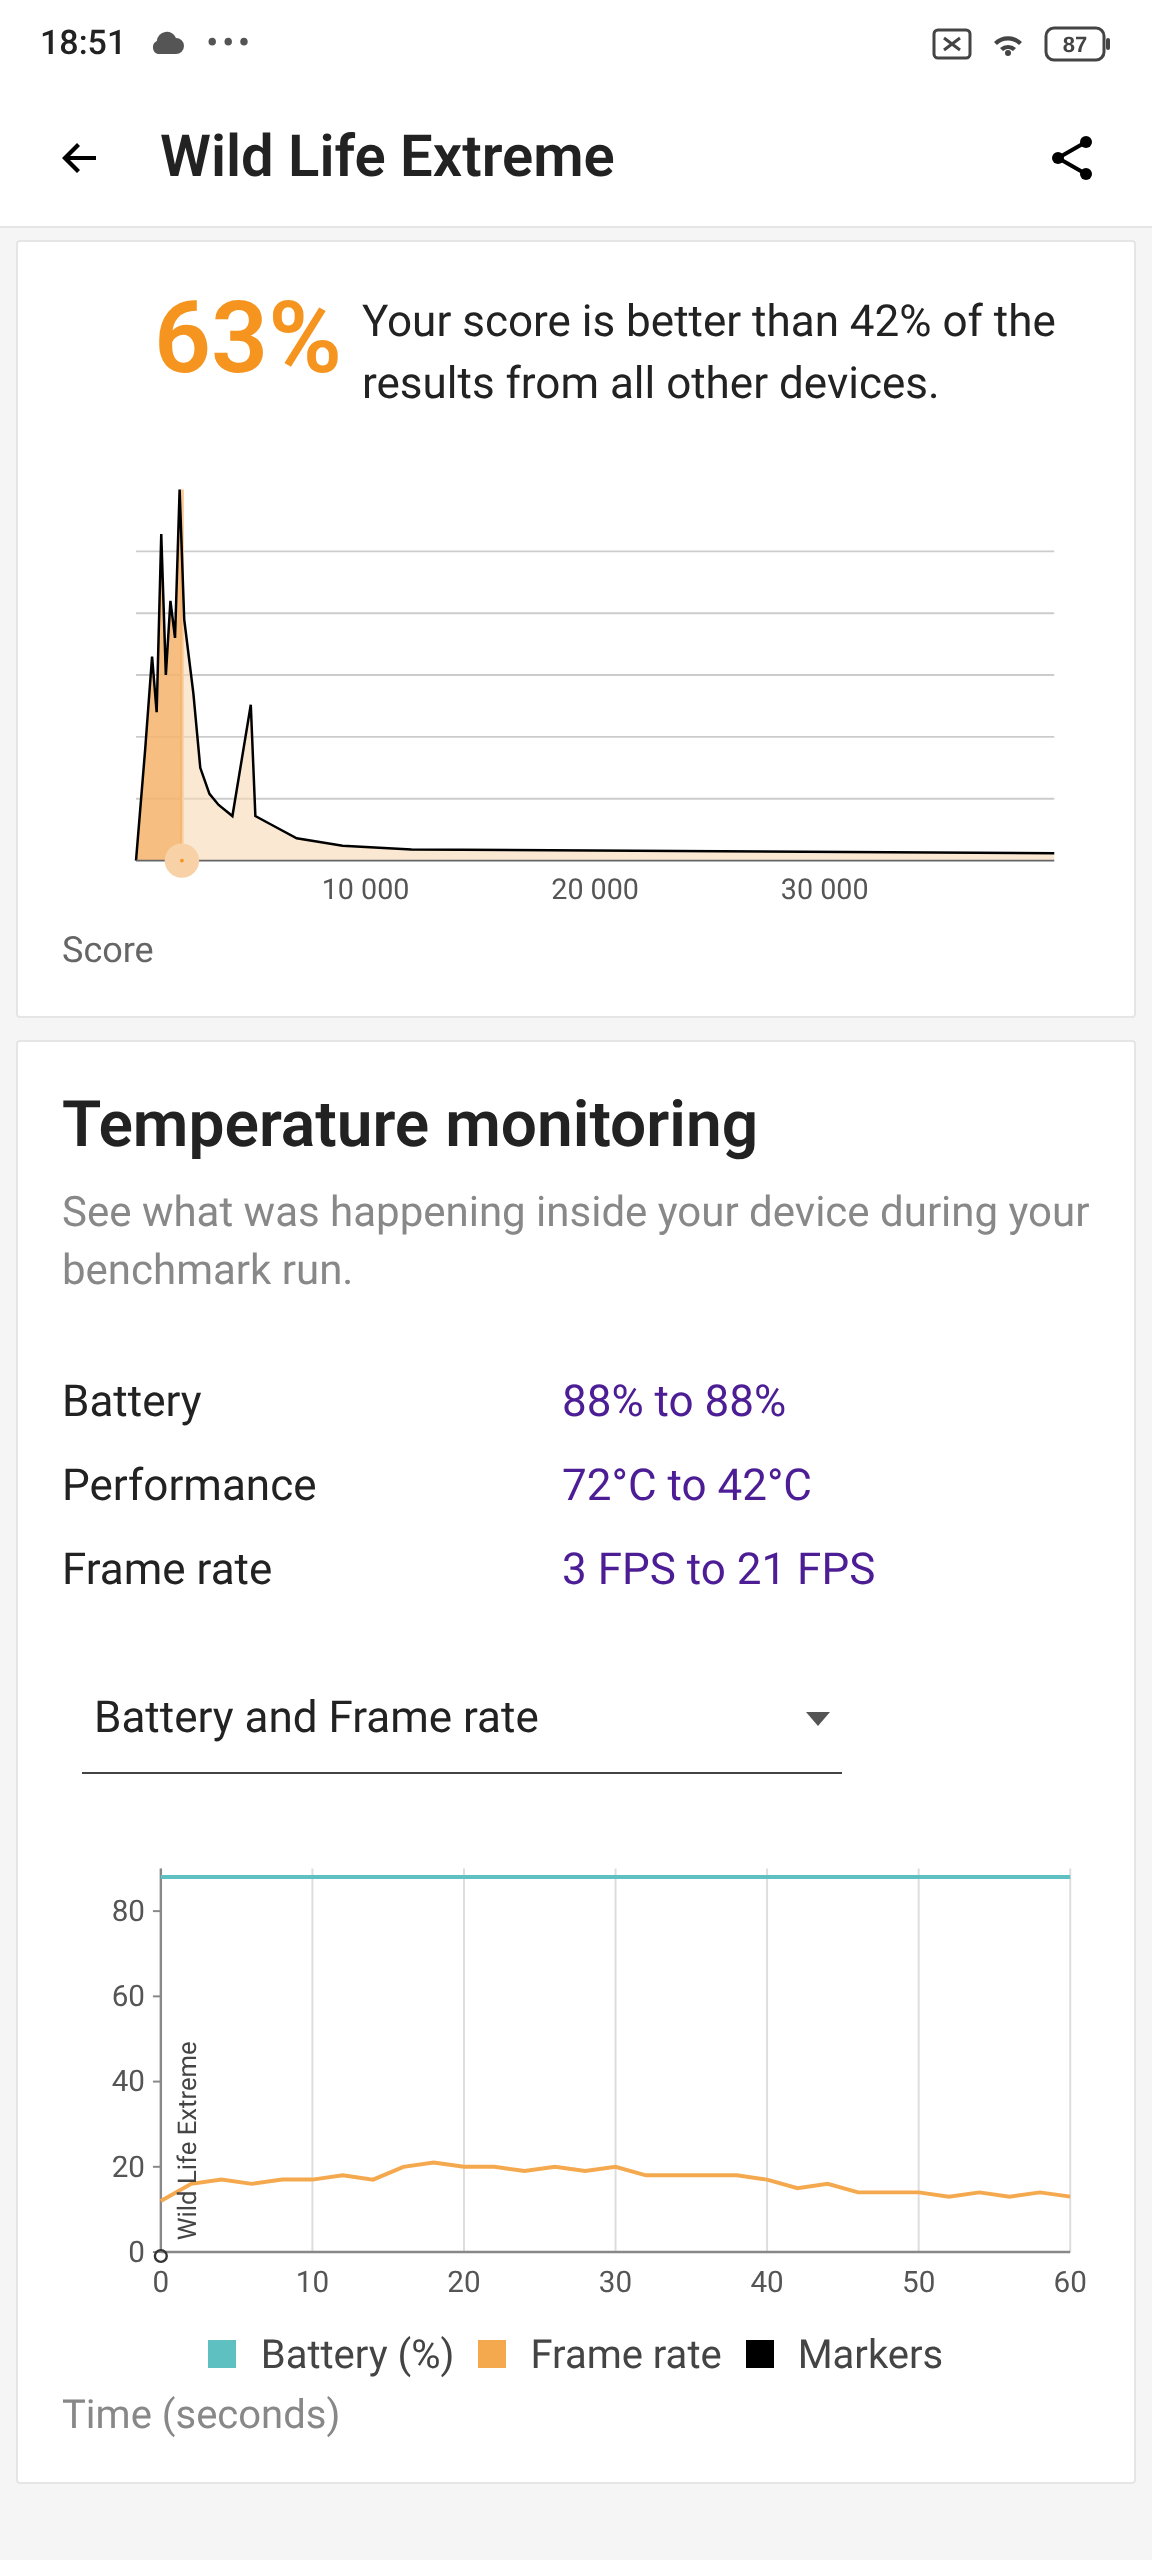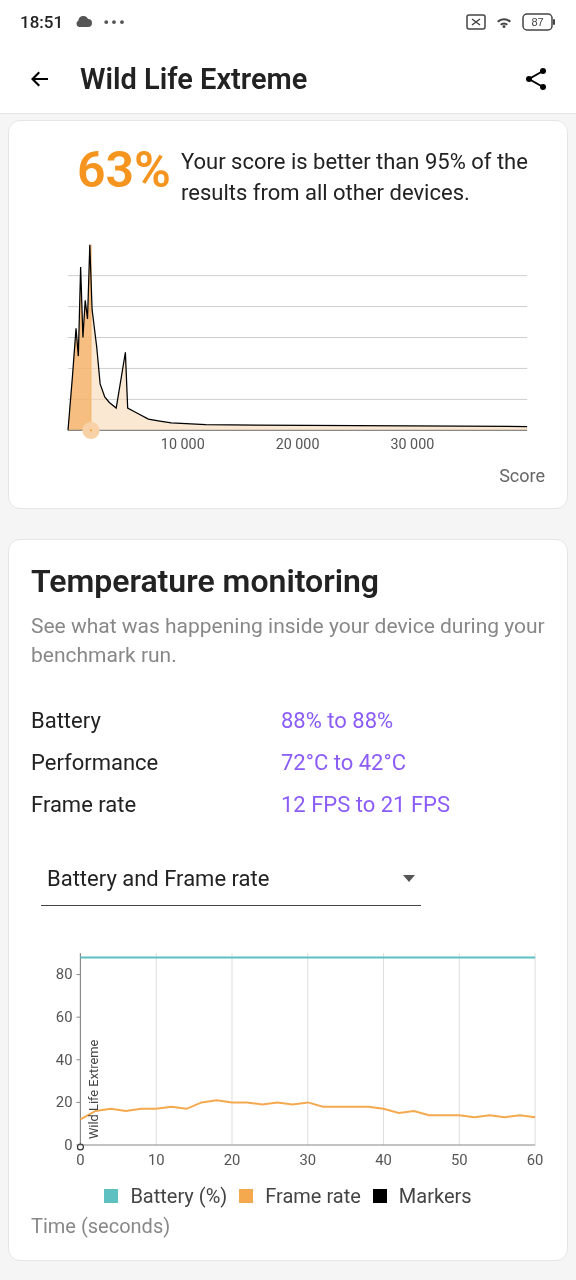--- a/index.html
+++ b/index.html
@@ -51,23 +51,23 @@
   height: 48px;
   display: flex;
   align-items: center;
   justify-content: center;
   cursor: pointer;
 }
 .content { padding: 6px 8px; }
 .card {
   background: #fff;
   border: 1px solid #e5e5e5;
-  border-radius: 12px;
+  border-radius: 2px;
   padding: 22px;
-  margin-bottom: 30px;
+  margin-bottom: 11px;
 }
 .score-row {
   display: flex;
   align-items: flex-start;
   gap: 10px;
   margin-bottom: 30px;
 }
 .score-percent {
   font-size: 50px;
   font-weight: 600;
@@ -83,21 +83,21 @@
   padding-top: 4px;
 }
 .dist-chart-wrap {
   position: relative;
 }
 .dist-chart {
   width: 100%;
   height: 220px;
 }
 .dist-xlabel {
-  text-align: right;
+  text-align: left;
   color: #666;
   font-size: 18px;
   margin-top: 2px;
 }
 .perf-title {
   font-size: 32px;
   font-weight: 600;
   margin-bottom: 12px;
 }
 .perf-desc {
@@ -111,21 +111,21 @@
   display: flex;
   font-size: 22px;
   line-height: 1.9;
   align-items: center;
 }
 .perf-label {
   width: 250px;
   color: #222;
 }
 .perf-val {
-  color: #8b5cf6;
+  color: #4c1d95;
 }
 .dropdown {
   display: flex;
   align-items: center;
   justify-content: space-between;
   width: 380px;
   padding: 10px 6px 14px;
   border-bottom: 1.5px solid #444;
   font-size: 22px;
   cursor: pointer;
@@ -191,21 +191,21 @@
       <svg width="20" height="16" viewBox="0 0 20 16">
           <rect x="1" y="1" width="18" height="14" rx="2" fill="none" stroke="#444" stroke-width="1.5"></rect>
           <path d="M6 5l8 6M14 5l-8 6" stroke="#444" stroke-width="1.5"></path>
         </svg>
     </span>
     <span class="status-icon">
       <svg width="20" height="16" viewBox="0 0 20 16">
           <path d="M10 14a1.5 1.5 0 100-3 1.5 1.5 0 000 3zm-4-4a6 6 0 018 0l-1.5 1.5a4 4 0 00-5 0zm-3-3a10 10 0 0114 0l-1.5 1.5a8 8 0 00-11 0z" fill="#444"></path>
         </svg>
     </span>
-    <span class="status-icon" style="display:flex;align-items:center;">
+    <span class="status-icon" style="display:flex;align-items:center;font-weight:bold;">
       <svg width="34" height="18" viewBox="0 0 34 18">
           <rect x="1" y="1" width="29" height="16" rx="4" fill="none" stroke="#444" stroke-width="1.5"></rect>
           <rect x="31" y="6" width="2" height="6" rx="1" fill="#444"></rect>
           <text x="15.5" y="13" text-anchor="middle" font-size="11" fill="#444" font-family="sans-serif">87</text>
         </svg>
     </span>
   </div>
 </div>
 
 <div class="app-header">
@@ -223,21 +223,21 @@
       <path d="M20 5L6 13l14 8" stroke="#000" stroke-width="2" fill="none"></path>
     </svg>
   </div>
 </div>
 
 <div class="content">
 
   <div class="card">
     <div class="score-row">
       <div class="score-percent">63%</div>
-      <div class="score-desc">Your score is better than 95% of the results from all other devices.</div>
+      <div class="score-desc">Your score is better than 42% of the results from all other devices.</div>
     </div>
 
     <div class="dist-chart-wrap">
       <svg class="dist-chart" id="dist-svg" viewBox="0 0 520 230">
           <line class="grid-line" x1="30" y1="38.33333333333333" x2="510" y2="38.33333333333333"></line>
           <line class="grid-line" x1="30" y1="70.66666666666666" x2="510" y2="70.66666666666666"></line>
           <line class="grid-line" x1="30" y1="103" x2="510" y2="103"></line>
           <line class="grid-line" x1="30" y1="135.33333333333331" x2="510" y2="135.33333333333331"></line>
           <line class="grid-line" x1="30" y1="167.66666666666669" x2="510" y2="167.66666666666669"></line>
           <line x1="54" y1="6" x2="54" y2="200" stroke="#f8c995" stroke-width="2"></line>
@@ -262,21 +262,21 @@
       <div class="perf-row">
         <div class="perf-label">Battery</div>
         <div class="perf-val">88% to 88%</div>
       </div>
       <div class="perf-row">
         <div class="perf-label">Performance</div>
         <div class="perf-val">72°C to 42°C</div>
       </div>
       <div class="perf-row">
         <div class="perf-label">Frame rate</div>
-        <div class="perf-val">12 FPS to 21 FPS</div>
+        <div class="perf-val">3 FPS to 21 FPS</div>
       </div>
     </div>
 
     <div class="dropdown">
       <span>Battery and Frame rate</span>
       <span class="dropdown-caret"></span>
     </div>
 
     <div class="line-chart-wrap">
       <svg class="line-chart" id="line-svg" viewBox="0 0 520 230">

